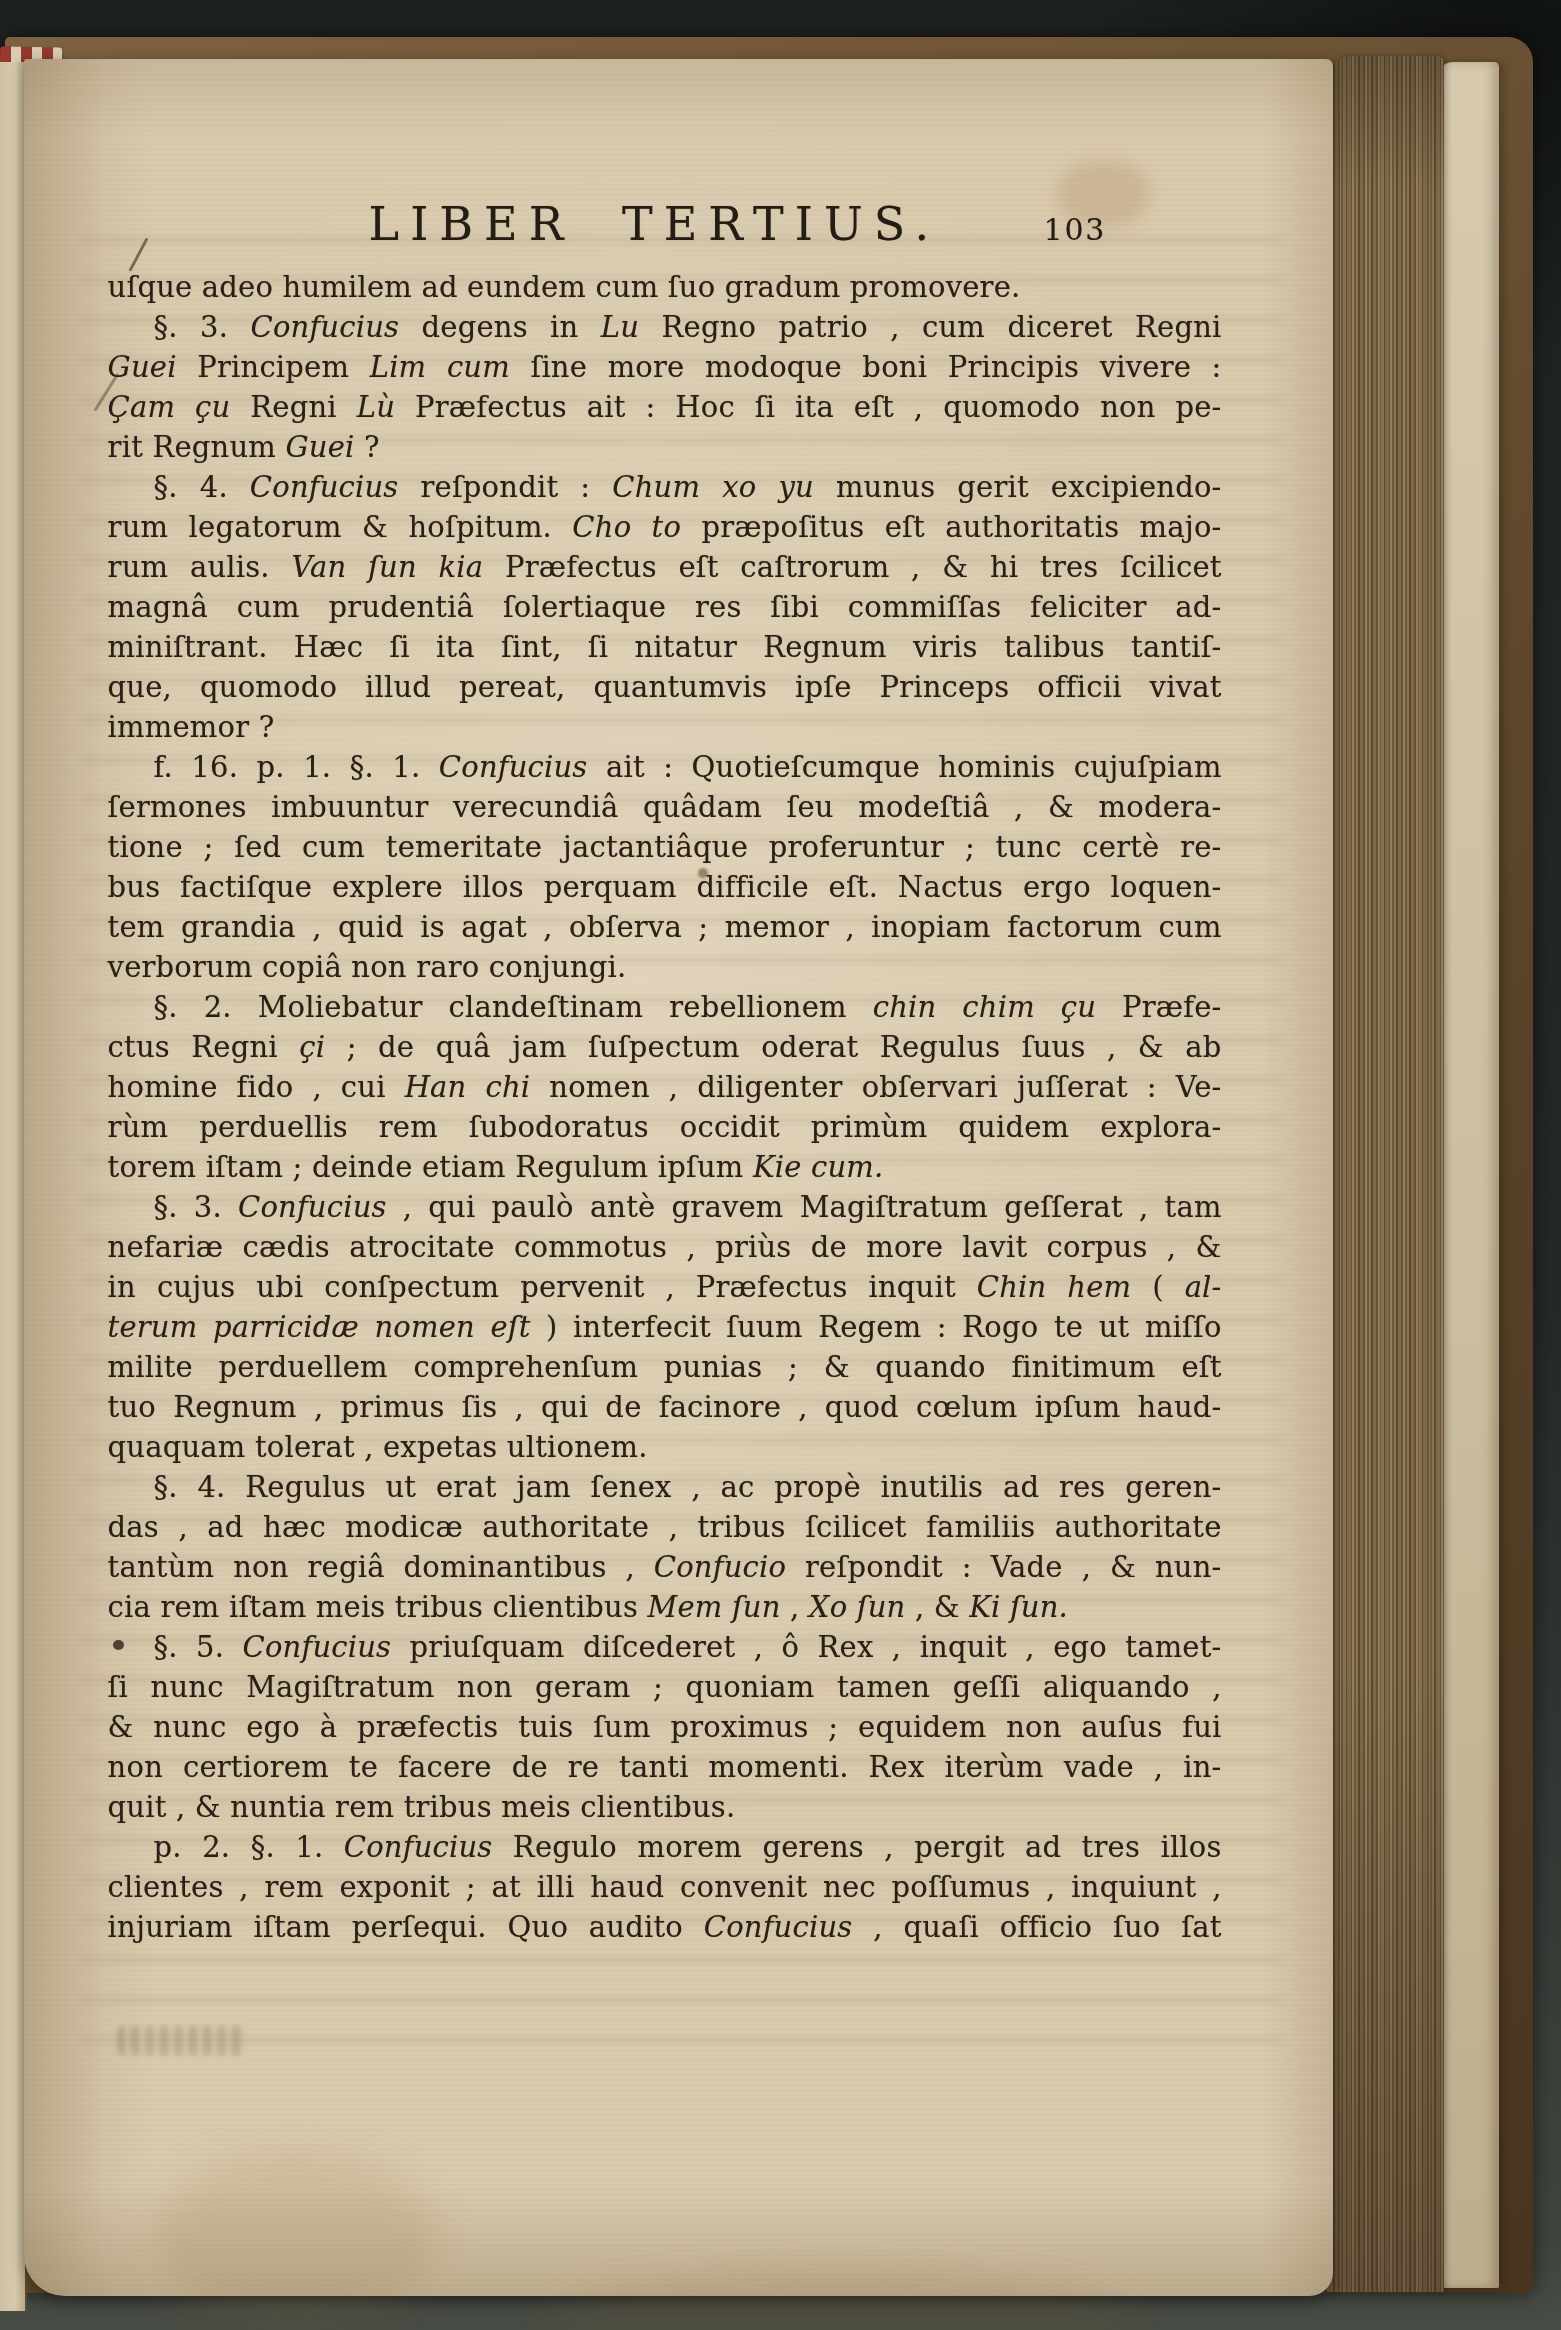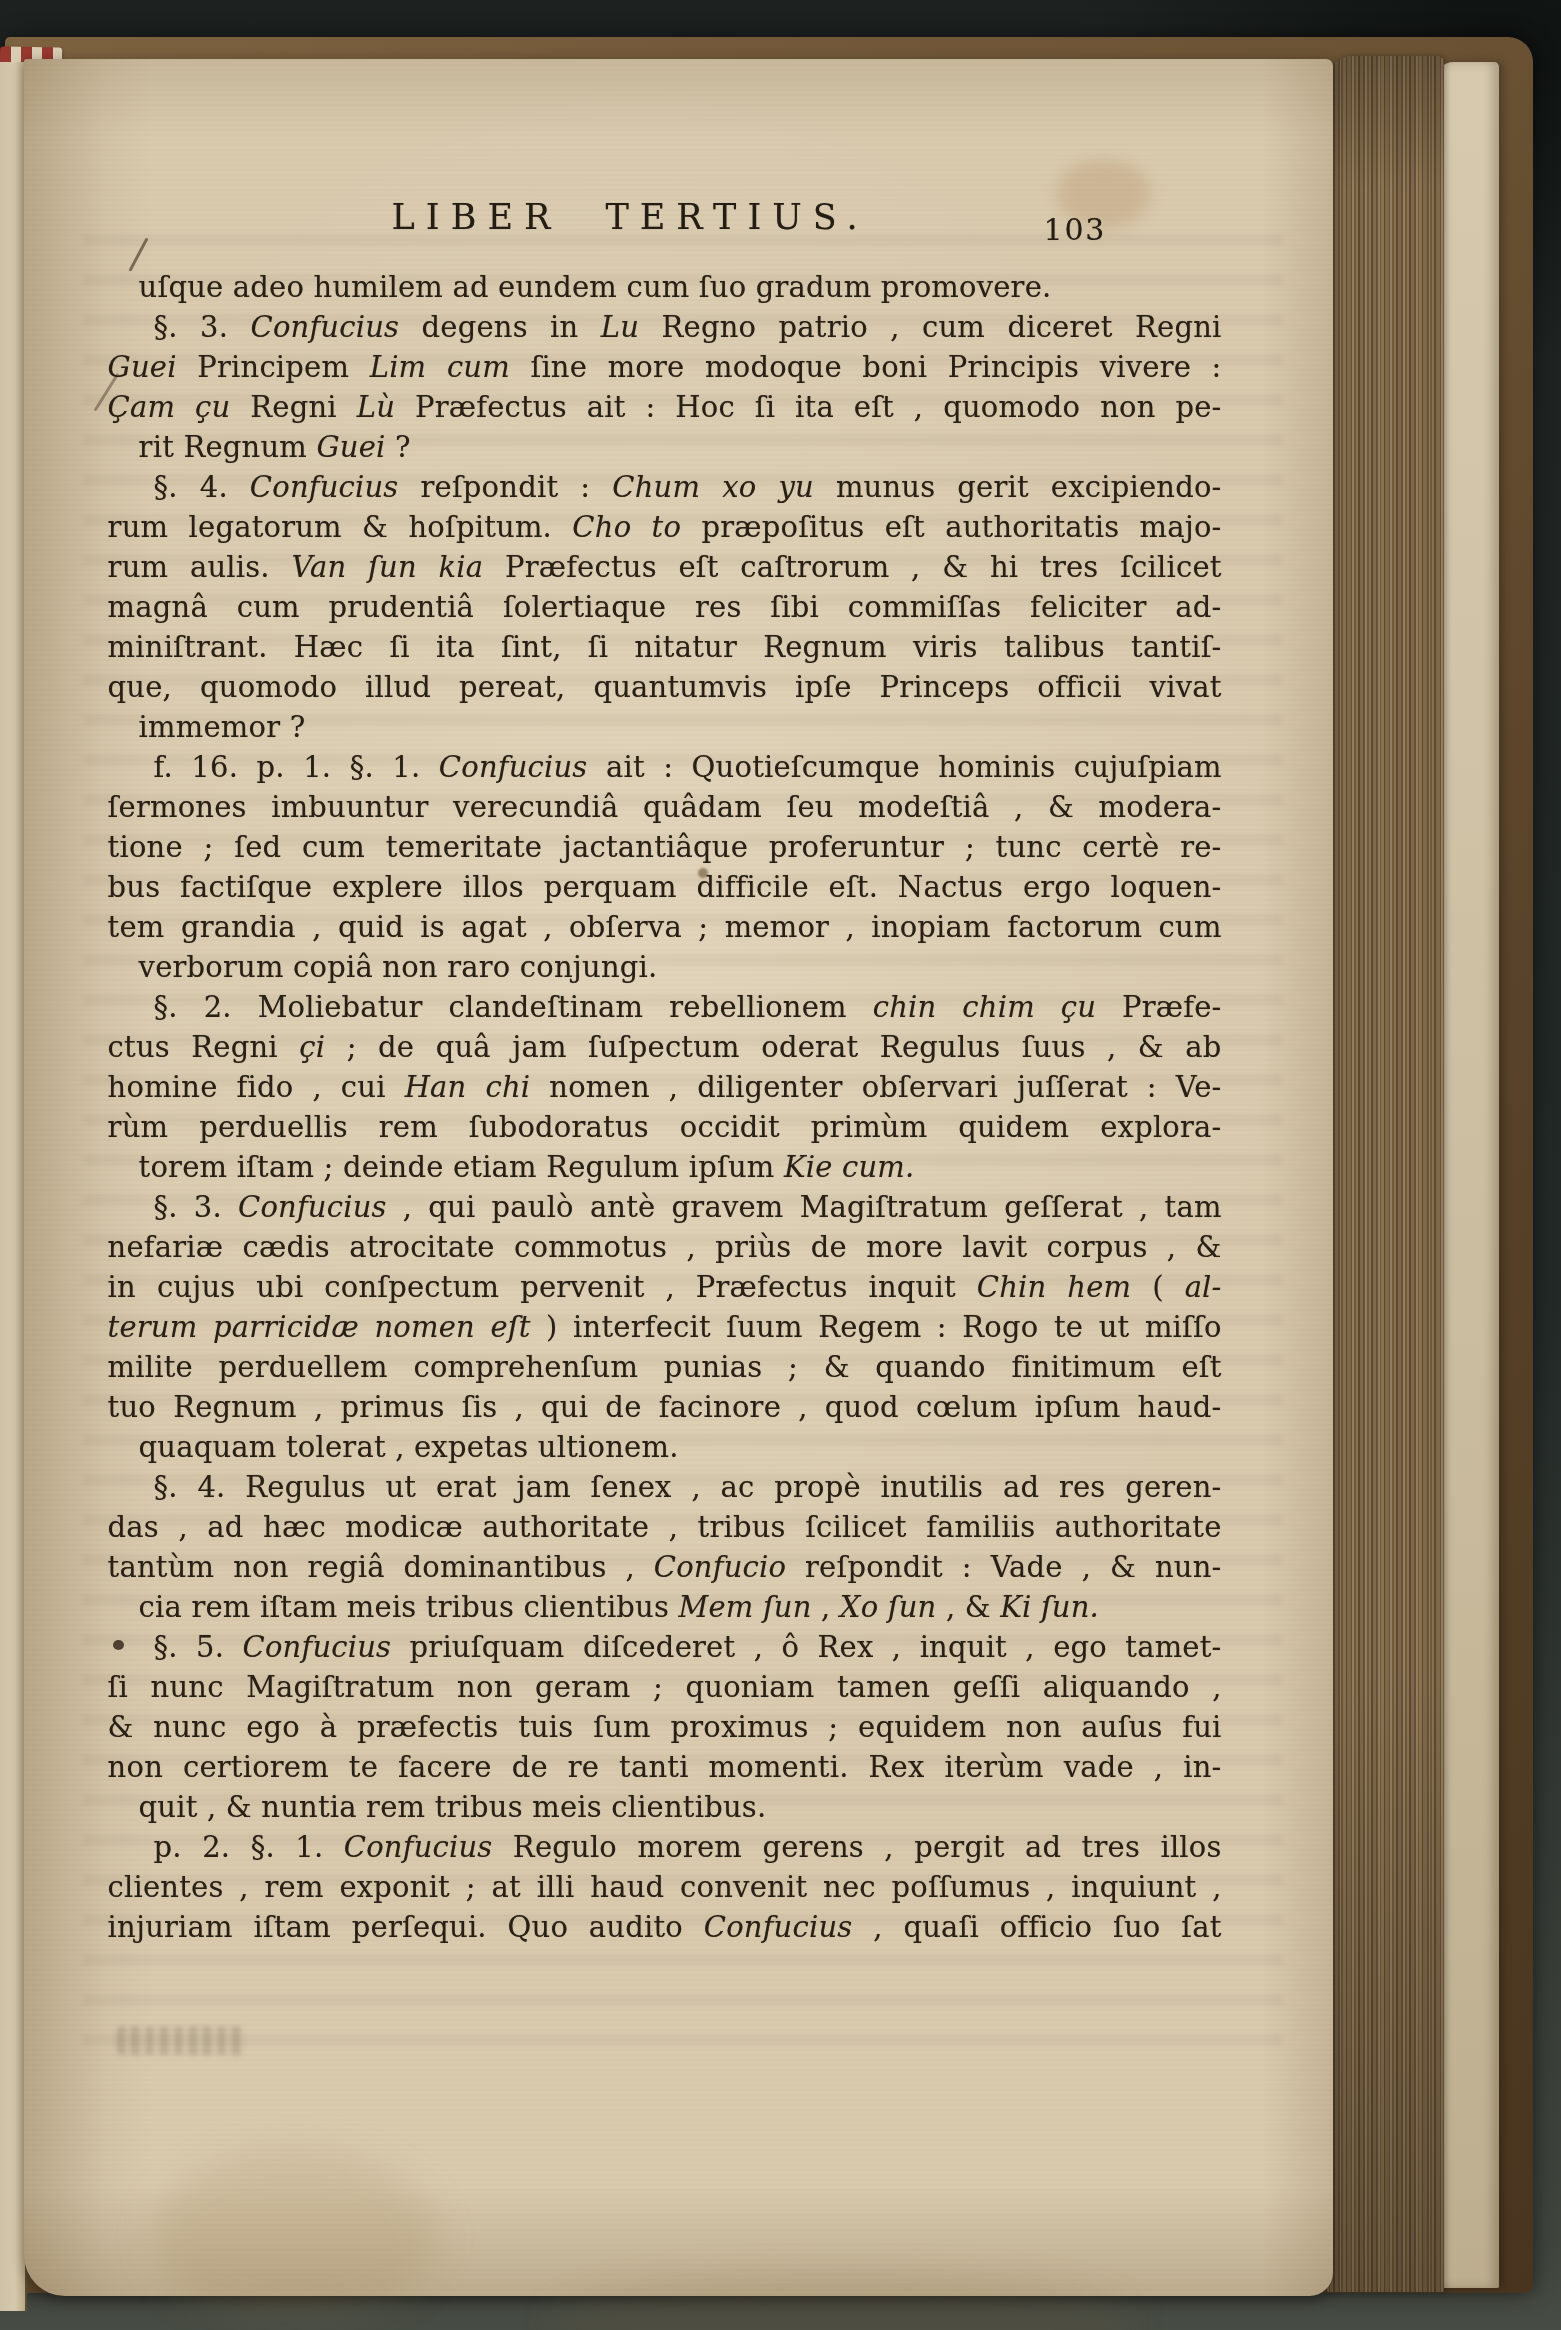--- a/index.html
+++ b/index.html
@@ -78,39 +78,39 @@
   .pm1{left:113px;top:177px;height:37px;transform:rotate(28deg);}
   .pm2{left:81px;top:311px;height:44px;transform:rotate(32deg);opacity:0.7;}
   .smudge{
     left:93px;top:1967px;width:127px;height:29px;
     background:repeating-linear-gradient(90deg, rgba(90,80,62,0.22) 0 7.6px, rgba(90,80,62,0.05) 7.6px 14.4px);
     filter:blur(2.1px);border-radius:5px;
   }
   
   .header{
     position:absolute;left:345px;top:138px;width:523px;
-    font-size:35px;letter-spacing:11px;word-spacing:22px;
+    font-size:46px;letter-spacing:11px;word-spacing:22px;
     text-align:center;color:#241d13;white-space:nowrap;
     text-shadow:0 0 0.8px rgba(36,29,19,0.45);
   }
   .pagenum{
     position:absolute;left:1020px;top:153px;font-size:30px;color:#241d13;
     letter-spacing:1.7px;text-shadow:0 0 0.8px rgba(36,29,19,0.4);
   }
   .textblock{
     position:absolute;left:84px;top:208px;width:1114px;
     font-size:29px;line-height:40px;color:#281f15;
     text-shadow:0 0 0.8px rgba(40,31,21,0.38);
     letter-spacing:0.2px;
   }
   .line{
     height:40px;text-align:justify;text-align-last:justify;
     white-space:nowrap;
   }
-  .line.last{text-align-last:left;margin-left:31px;}
+  .line.last{text-align-last:left;}
   .line.indent{text-indent:46px;}
   .it{font-style:italic;}
 </style>
 </head>
 <body>
 
 <div class="layer cover"></div>
 <div class="layer headband"></div>
 <div class="layer endpaper"></div>
 <div class="layer stack"></div>

